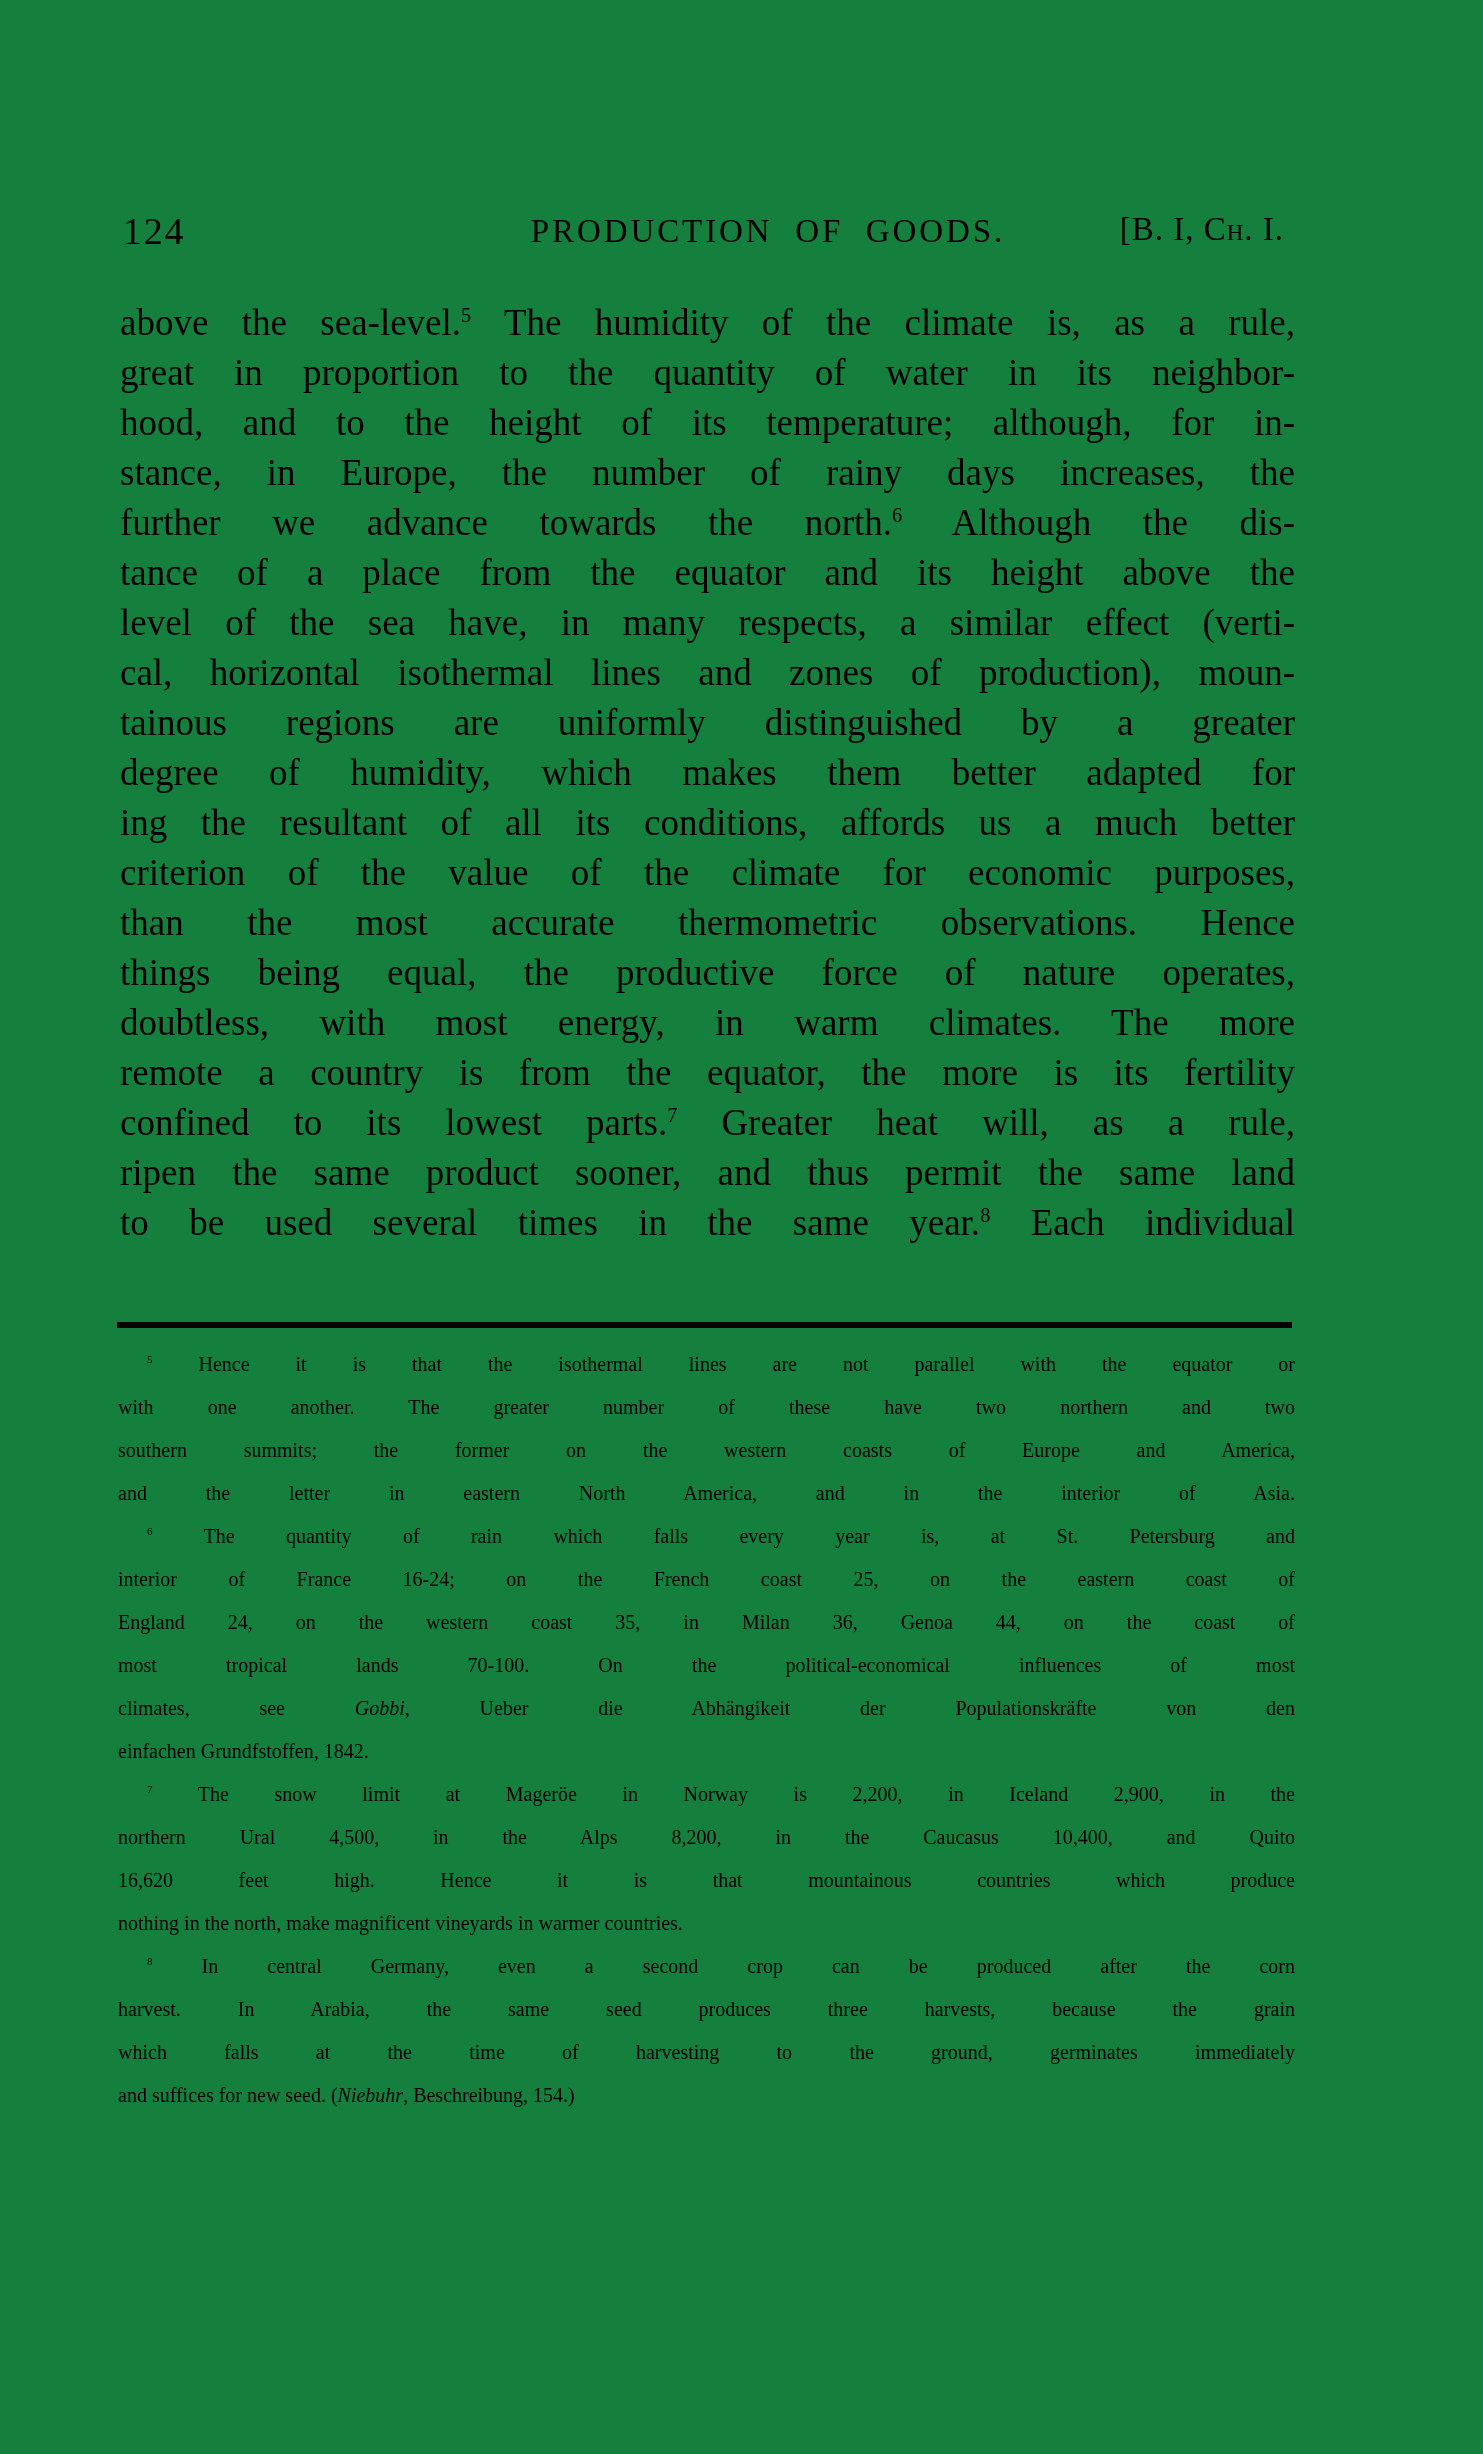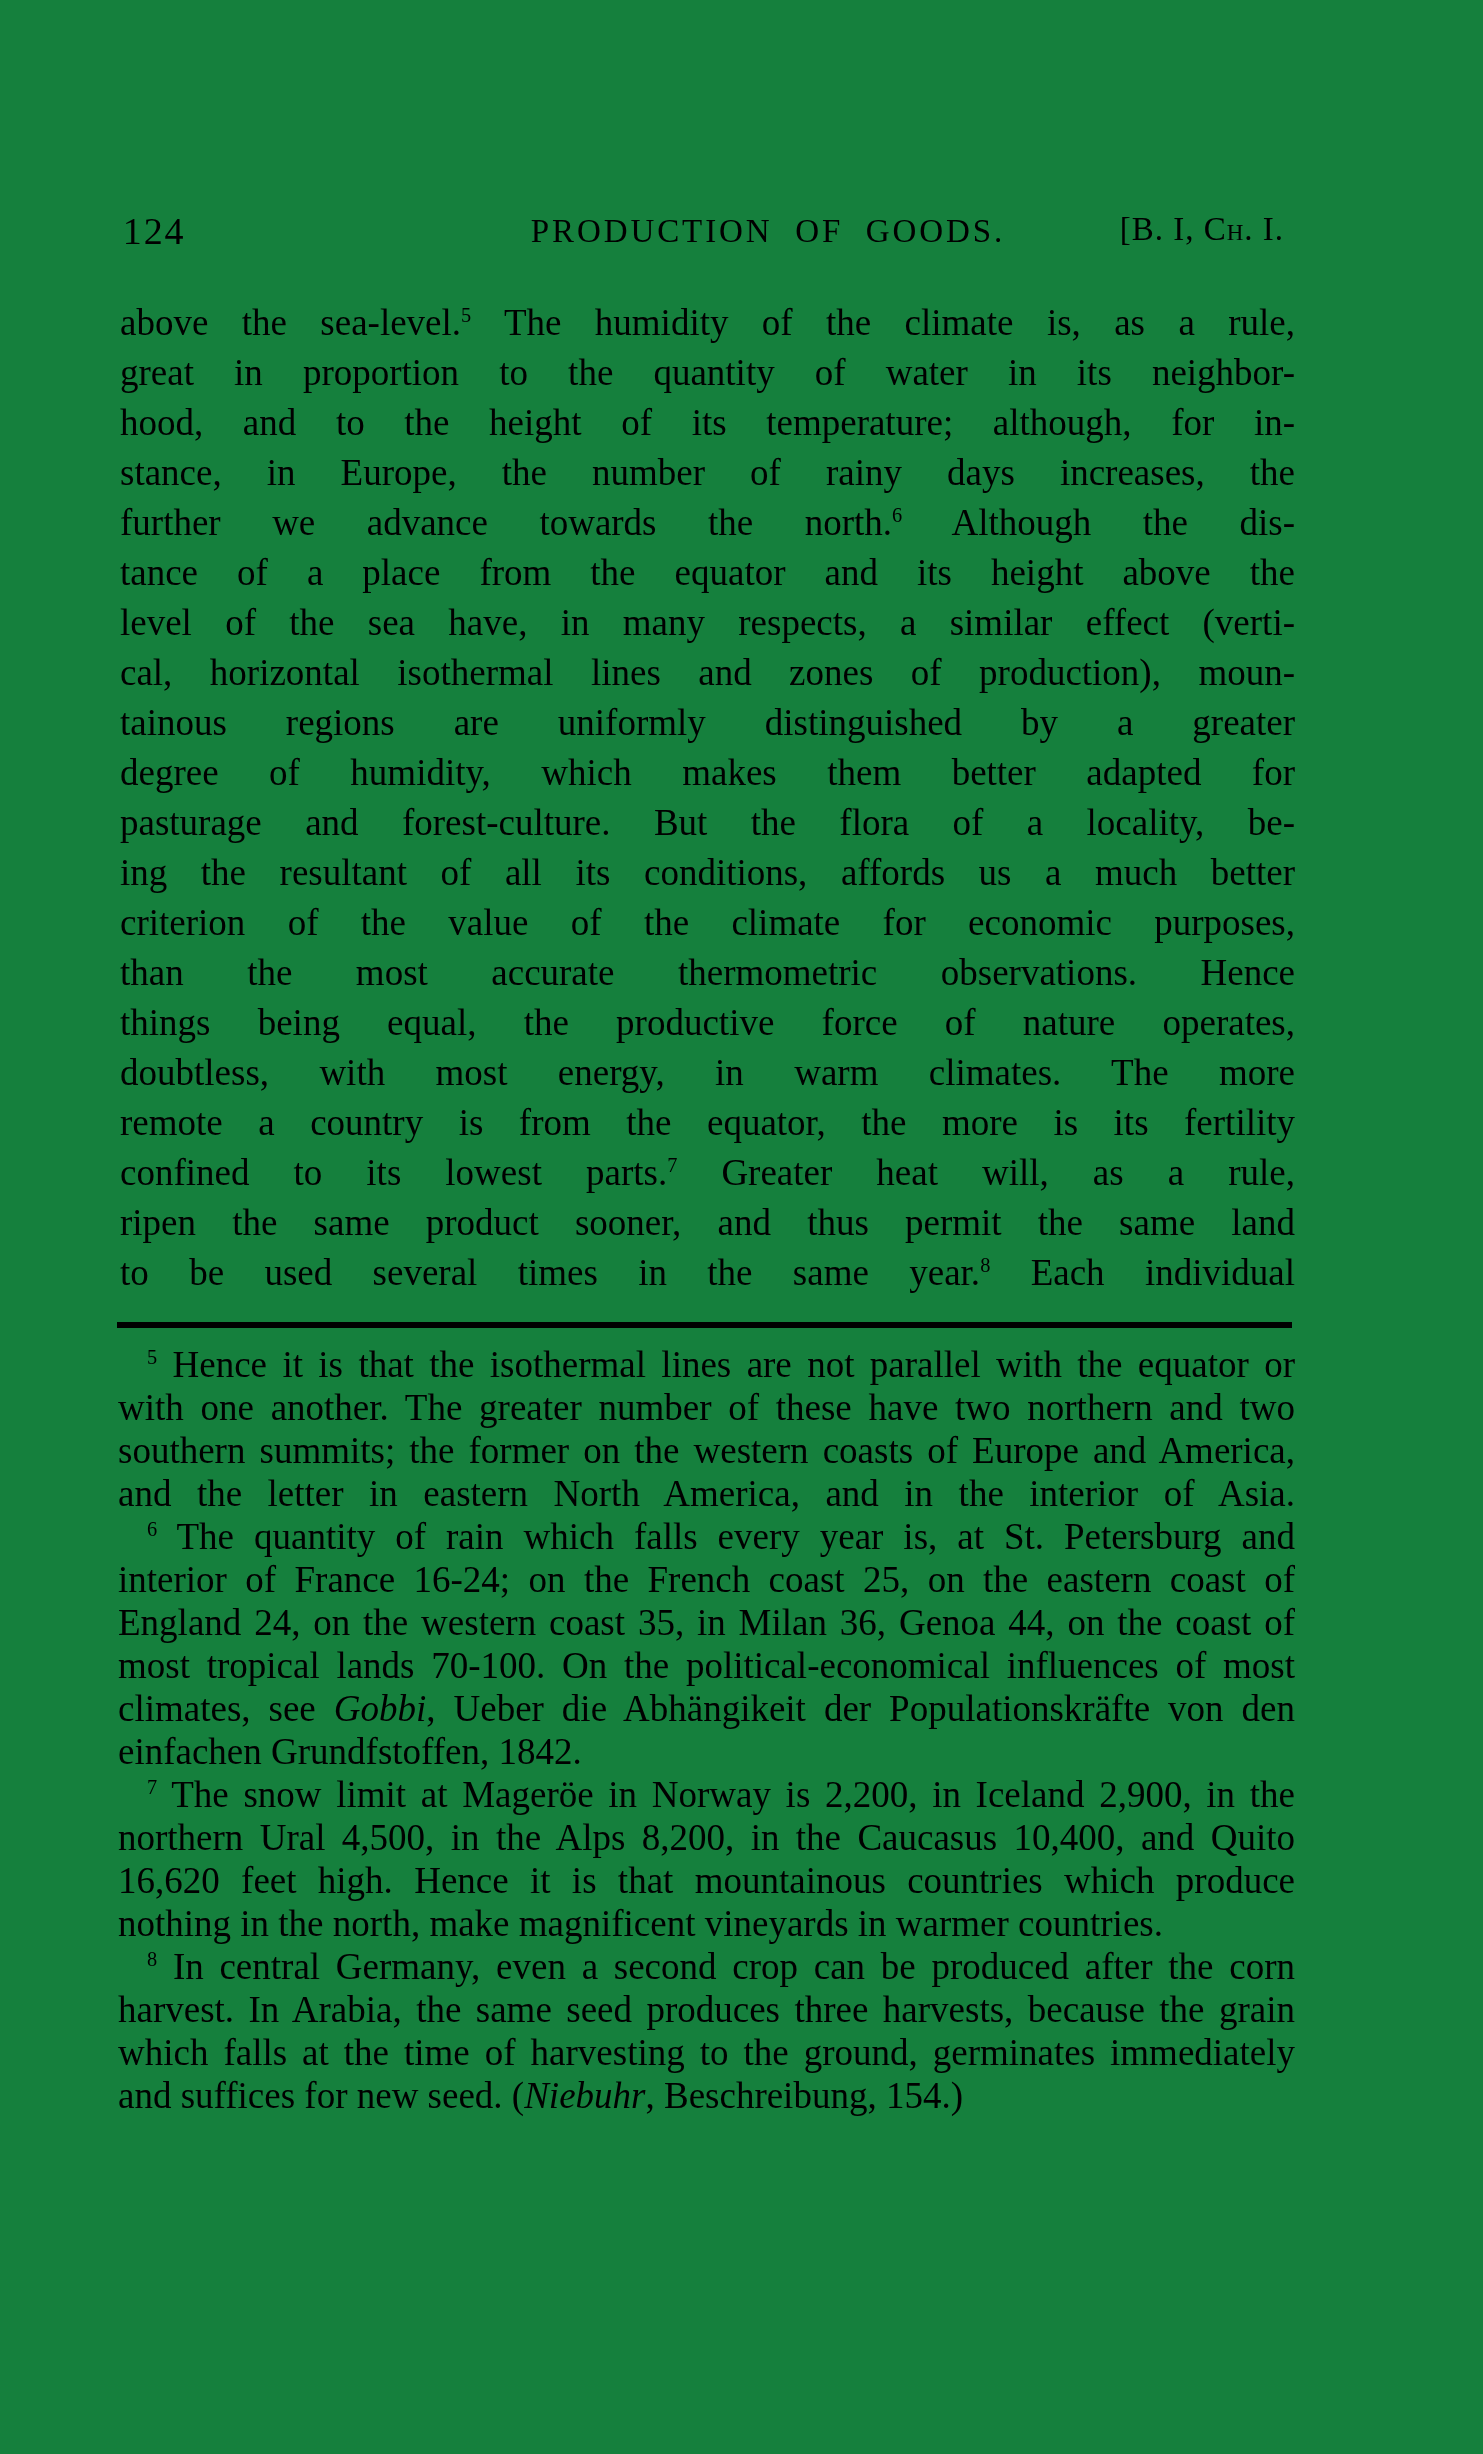--- a/index.html
+++ b/index.html
@@ -47,21 +47,21 @@
   
   .fn-rule {
     position: absolute;
     top: 1322px; left: 117px; width: 1175px; height: 5.8px;
     background: #000000;
   }
   
   .footnotes {
     position: absolute;
     top: 1343px; left: 118px; width: 1177px;
-    font-size: 37px;
+    font-size: 20px;
   }
   .footnotes .tline { height: 43px; line-height: 43px; }
   .footnote .tline:first-child { text-indent: 29px; }
   
   .tline {
     text-align: justify;
     text-align-last: justify;
     text-justify: inter-word;
     white-space: normal;
     overflow: hidden;
@@ -90,21 +90,20 @@
       <div class="tline">above the sea-level.<sup>5</sup>  The humidity of the climate is, as a rule,</div>
       <div class="tline">great in proportion to the quantity of water in its neighbor-</div>
       <div class="tline">hood, and to the height of its temperature; although, for in-</div>
       <div class="tline">stance, in Europe, the number of rainy days increases, the</div>
       <div class="tline">further we advance towards the north.<sup>6</sup>  Although the dis-</div>
       <div class="tline">tance of a place from the equator and its height above the</div>
       <div class="tline">level of the sea have, in many respects, a similar effect (verti-</div>
       <div class="tline">cal, horizontal isothermal lines and zones of production), moun-</div>
       <div class="tline">tainous regions are uniformly distinguished by a greater</div>
       <div class="tline">degree of humidity, which makes them better adapted for</div>
-      <div class="tline">pasturage and forest-culture.  But the flora of a locality, be-</div>
       <div class="tline">ing the resultant of all its conditions, affords us a much better</div>
       <div class="tline">criterion of the value of the climate for economic purposes,</div>
       <div class="tline">than the most accurate thermometric observations.  Hence</div>
       <div class="tline">things being equal, the productive force of nature operates,</div>
       <div class="tline">doubtless, with most energy, in warm climates.  The more</div>
       <div class="tline">remote a country is from the equator, the more is its fertility</div>
       <div class="tline">confined to its lowest parts.<sup>7</sup>  Greater heat will, as a rule,</div>
       <div class="tline">ripen the same product sooner, and thus permit the same land</div>
       <div class="tline last">to be used several times in the same year.<sup>8</sup>  Each individual</div>
     </div>

